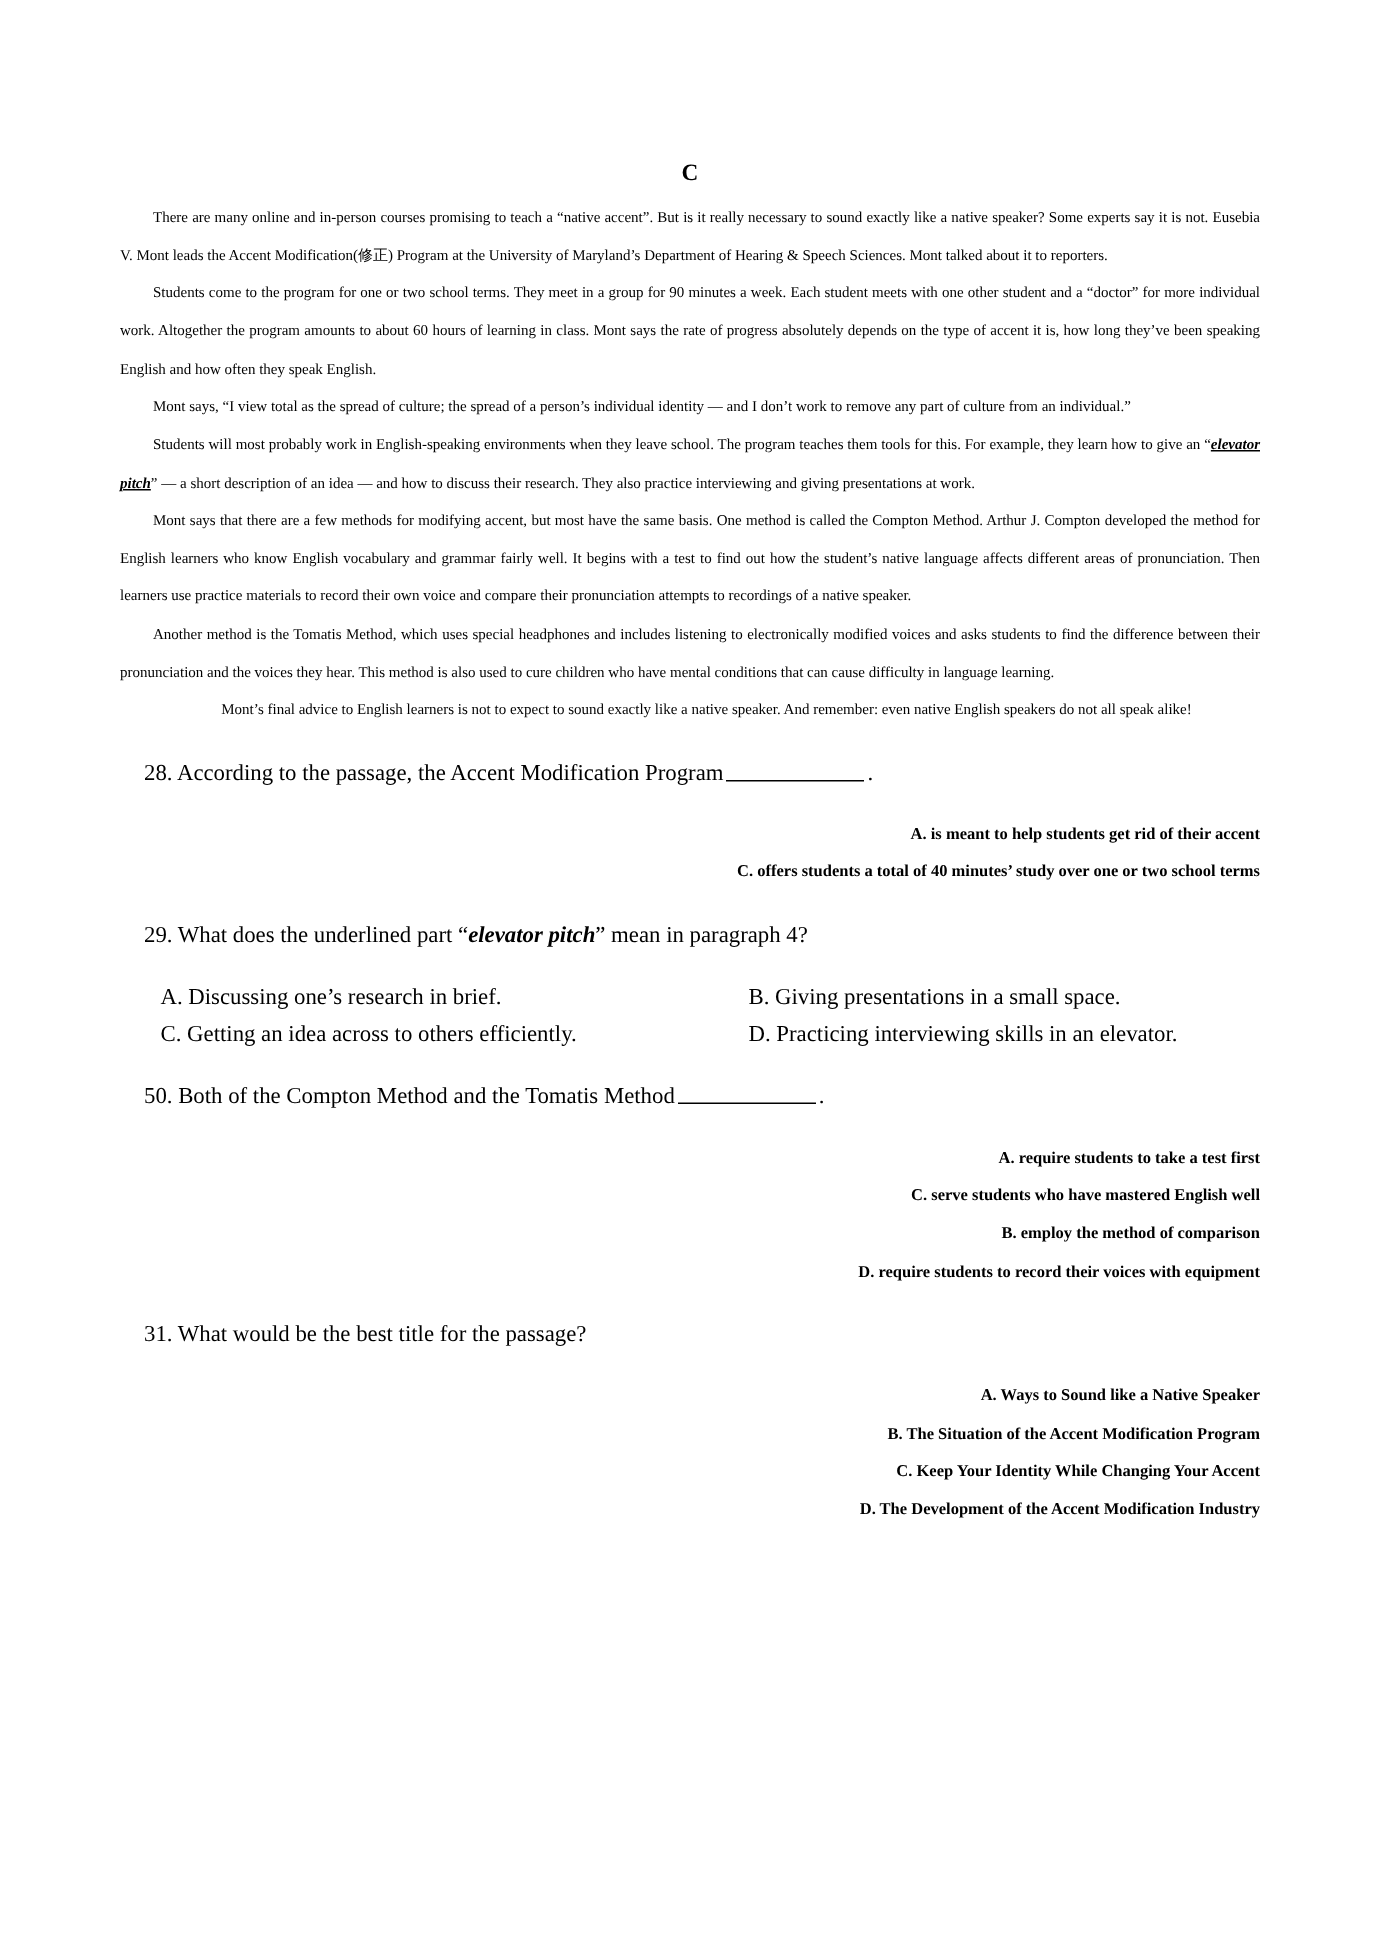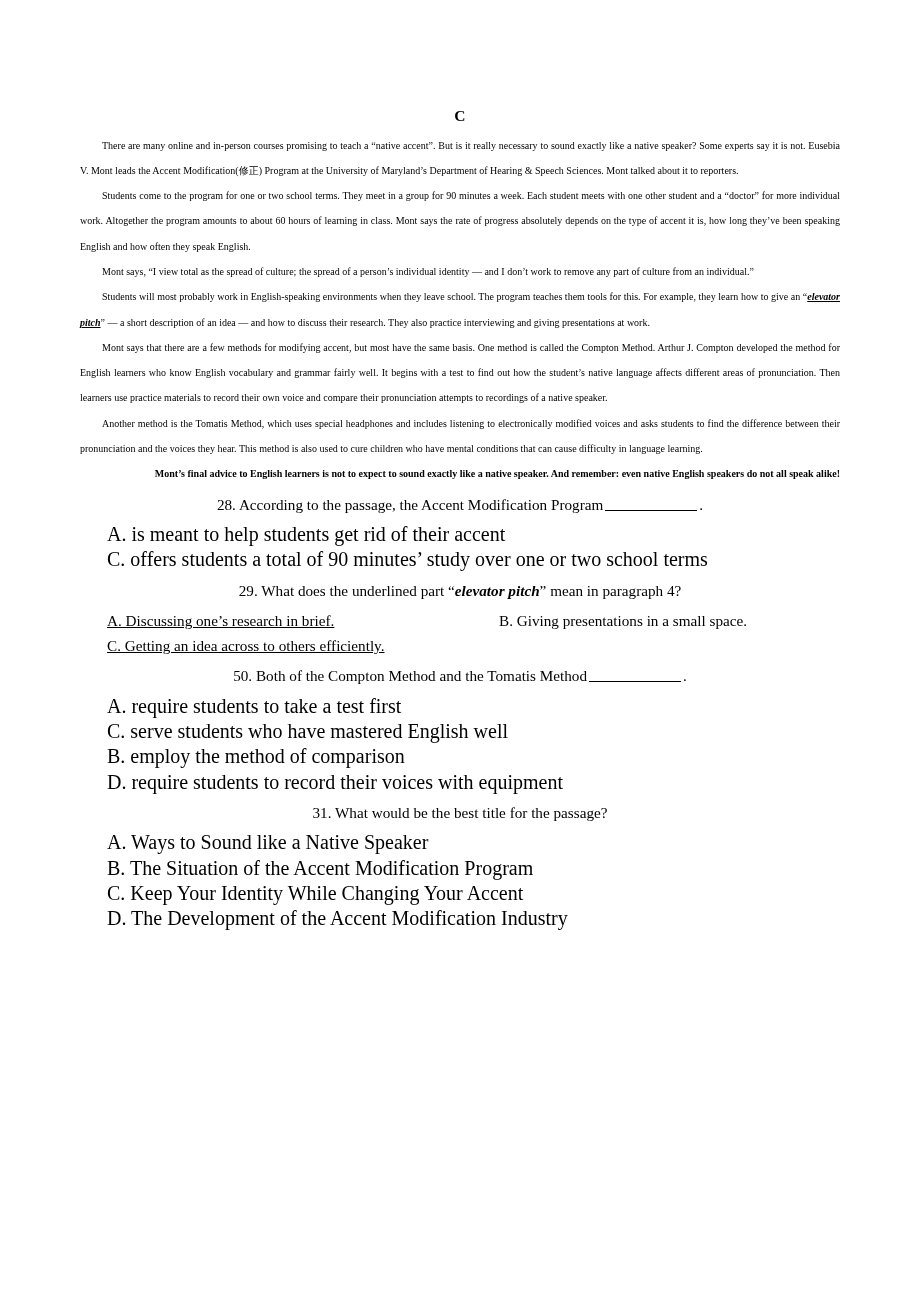--- a/index.html
+++ b/index.html
@@ -37,22 +37,21 @@
     text-align: justify;
     text-justify: inter-word;
     font-size: 10px;
     line-height: 25.3px;
     margin: 0;
     text-indent: 2.2em;
     -webkit-hyphens: none;
     hyphens: none;
   }
   .para.last-loose {
-    text-align: right;
-    font-weight: bold;
+    text-align: center;
   }
   .term {
     font-weight: bold;
     font-style: italic;
     text-decoration: underline;
   }
   .term-plain {
     font-weight: bold;
     font-style: italic;
   }
@@ -66,40 +65,40 @@
   }
   .questions {
     margin-top: 4px;
   }
   .q-block {
     margin: 0;
   }
   .q-stem {
     font-size: 15.2px;
     line-height: 25.3px;
-    margin: 5px;
-    text-align: center;
+    margin: 16px;
+    text-align: left;
   }
   .q-option {
-    font-size: 20px;
+    font-size: 11px;
     line-height: 25.3px;
     margin: 0;
     padding-left: 27px;
-    text-align: left;
+    text-align: right;
+    font-weight: bold;
   }
   .q-option-row {
     display: flex;
     font-size: 15.2px;
     line-height: 25.3px;
     padding-left: 27px;
   }
   .q-option-row .col-a {
     width: 392px;
     flex: 0 0 392px;
-    text-decoration: underline;
   }
   .q-option-row .col-b {
     flex: 1 1 auto;
   }
 </style>
 </head>
 <body>
 
 <div id="page">
   <div id="content">
@@ -119,32 +118,33 @@
     <p class="para">Another method is the Tomatis Method, which uses special headphones and includes listening to electronically modified voices and asks students to find the difference between their pronunciation and the voices they hear. This method is also used to cure children who have mental conditions that can cause difficulty in language learning.</p>
 
     <p class="para last-loose">Mont’s final advice to English learners is not to expect to sound exactly like a native speaker. And remember: even native English speakers do not all speak alike!</p>
 
     <div class="questions">
 
       <div class="q-block">
         <p class="q-stem"><span>28.</span>
           <span>According to the passage, the Accent Modification Program</span><span class="blank"></span><span>.</span></p>
         <p class="q-option">A. is meant to help students get rid of their accent</p>
-        <p class="q-option">C. offers students a total of 90 minutes’ study over one or two school terms</p>
+        <p class="q-option">C. offers students a total of 40 minutes’ study over one or two school terms</p>
       </div>
 
       <div class="q-block">
         <p class="q-stem"><span>29.</span>
           <span>What does the underlined part “</span><span class="term-plain">elevator pitch</span><span>” mean in paragraph 4?</span></p>
         <div class="q-option-row">
           <span class="col-a">A. Discussing one’s research in brief.</span>
           <span class="col-b">B. Giving presentations in a small space.</span>
         </div>
         <div class="q-option-row">
           <span class="col-a">C. Getting an idea across to others efficiently.</span>
+          <span class="col-b">D. Practicing interviewing skills in an elevator.</span>
         </div>
       </div>
 
       <div class="q-block">
         <p class="q-stem"><span>50.</span>
           <span>Both of the Compton Method and the Tomatis Method</span><span class="blank"></span><span>.</span></p>
         <p class="q-option">A. require students to take a test first</p>
         <p class="q-option">C. serve students who have mastered English well</p>
         <p class="q-option">B. employ the method of comparison</p>
         <p class="q-option">D. require students to record their voices with equipment</p>

